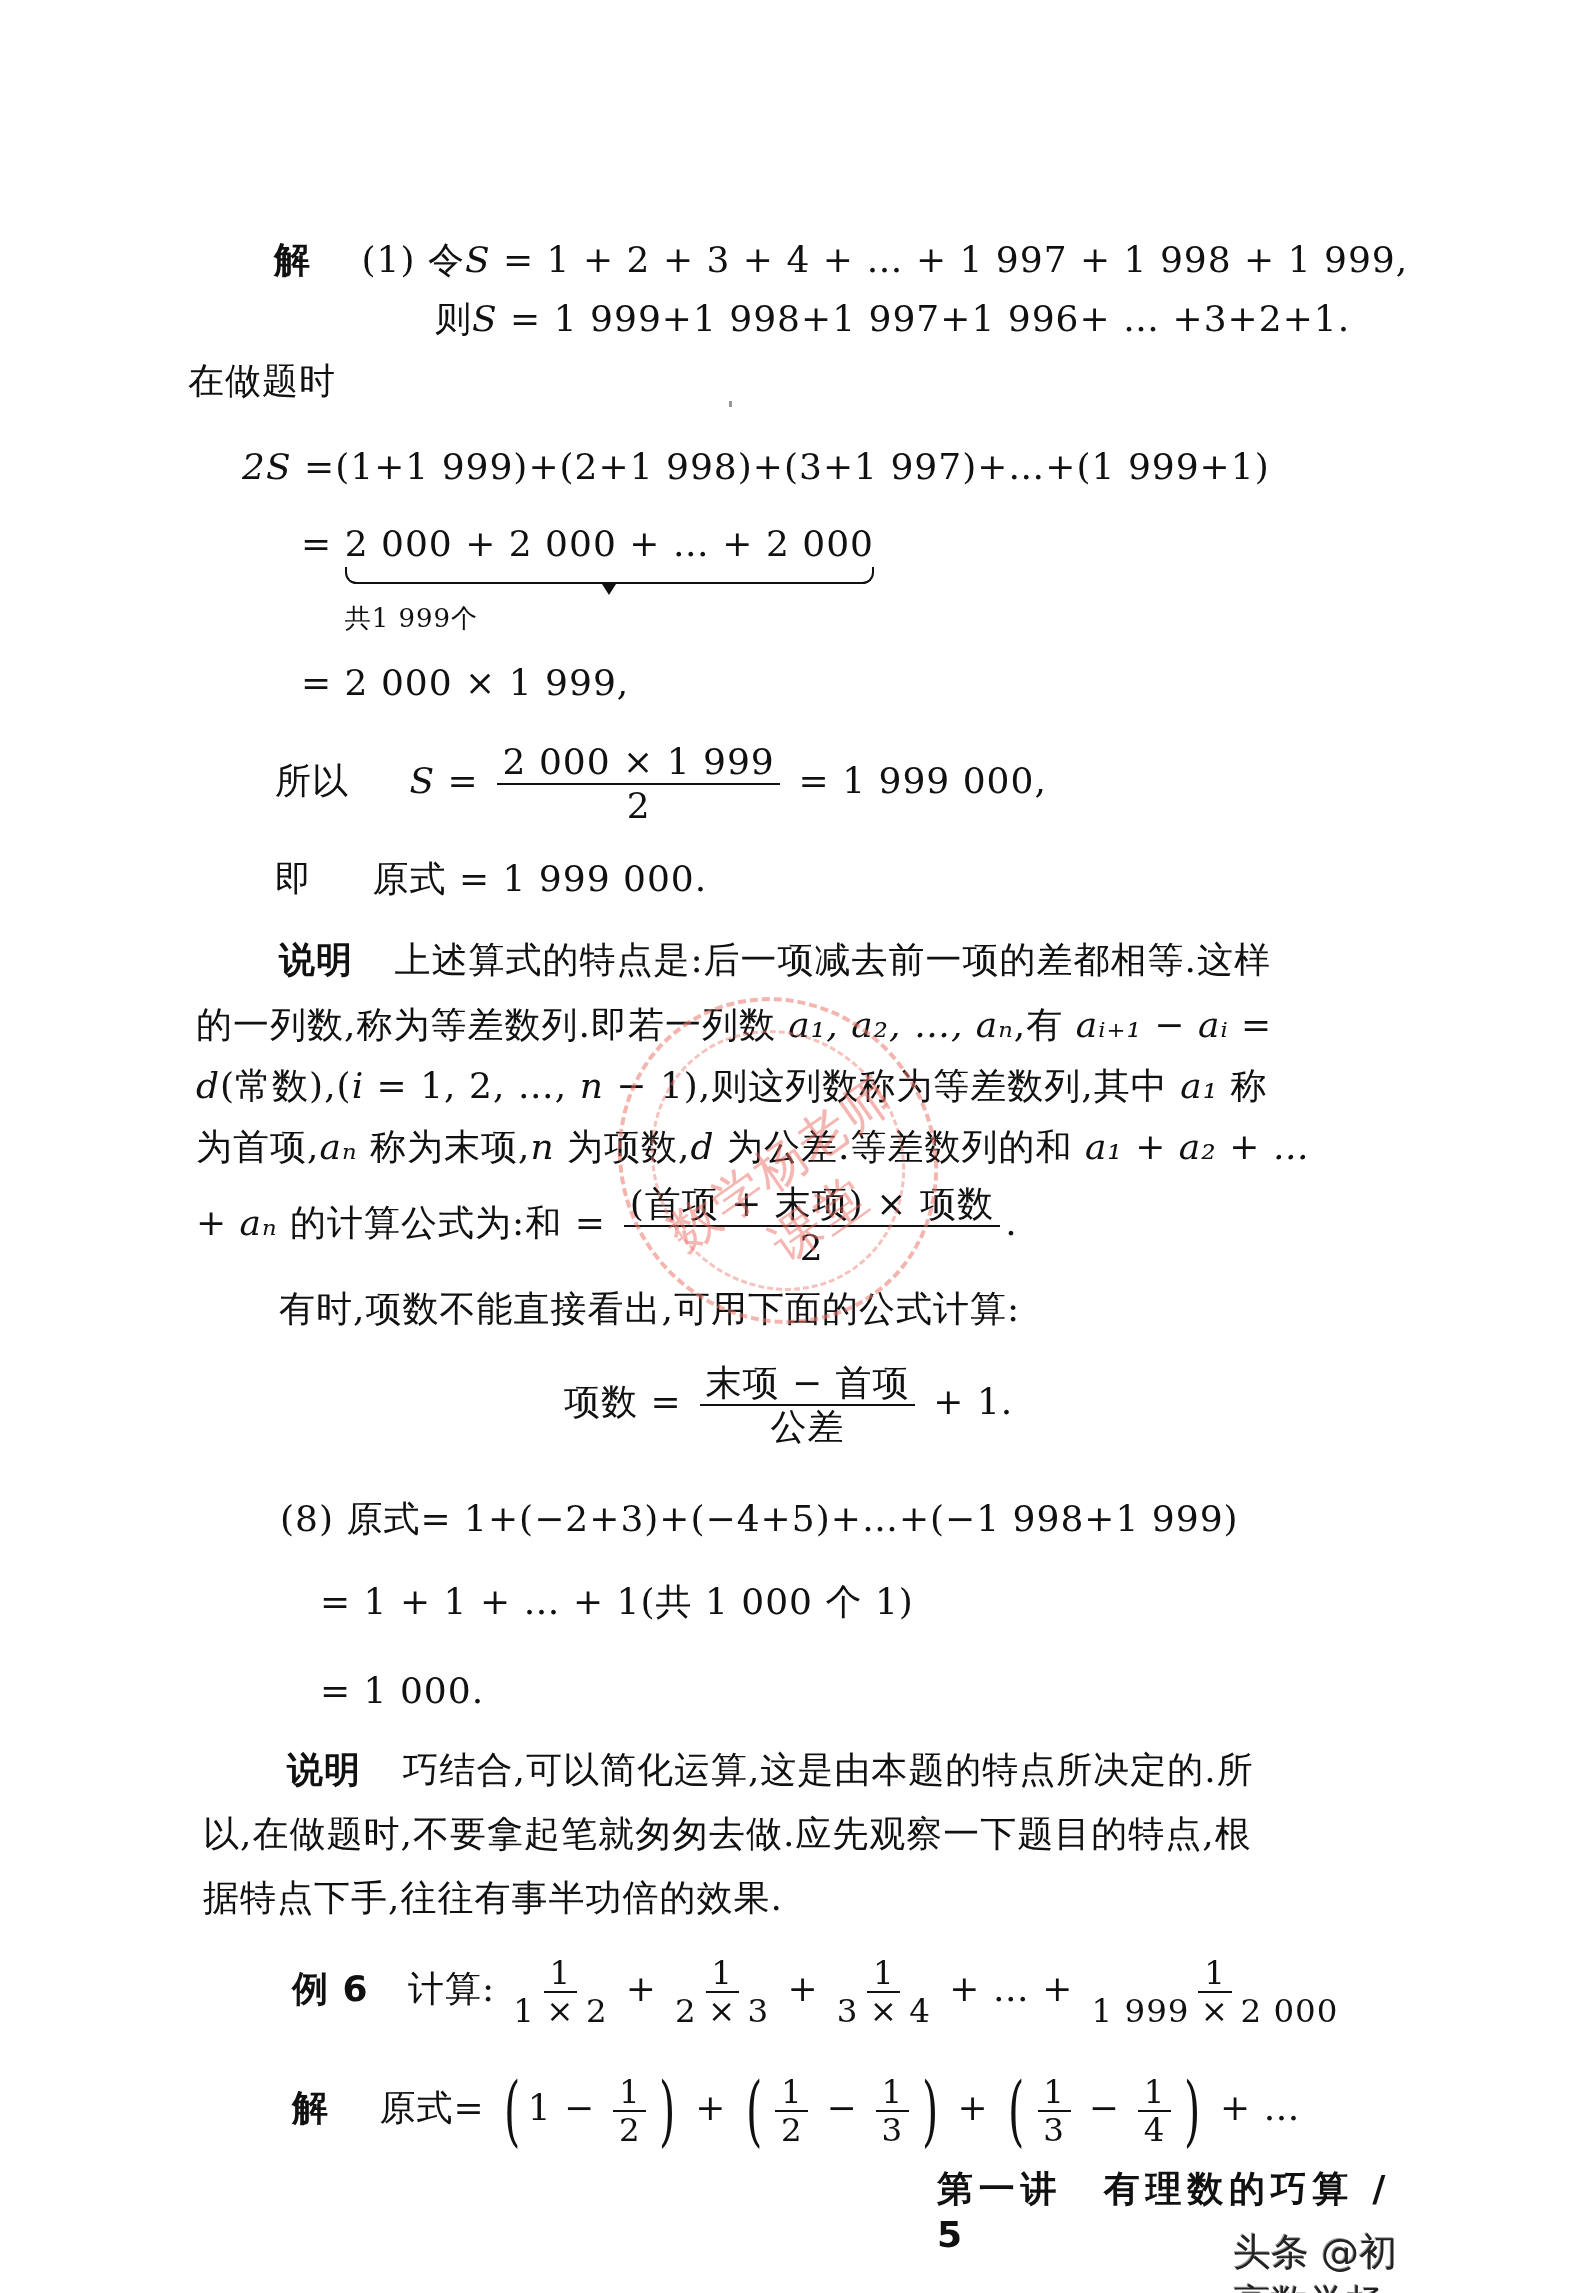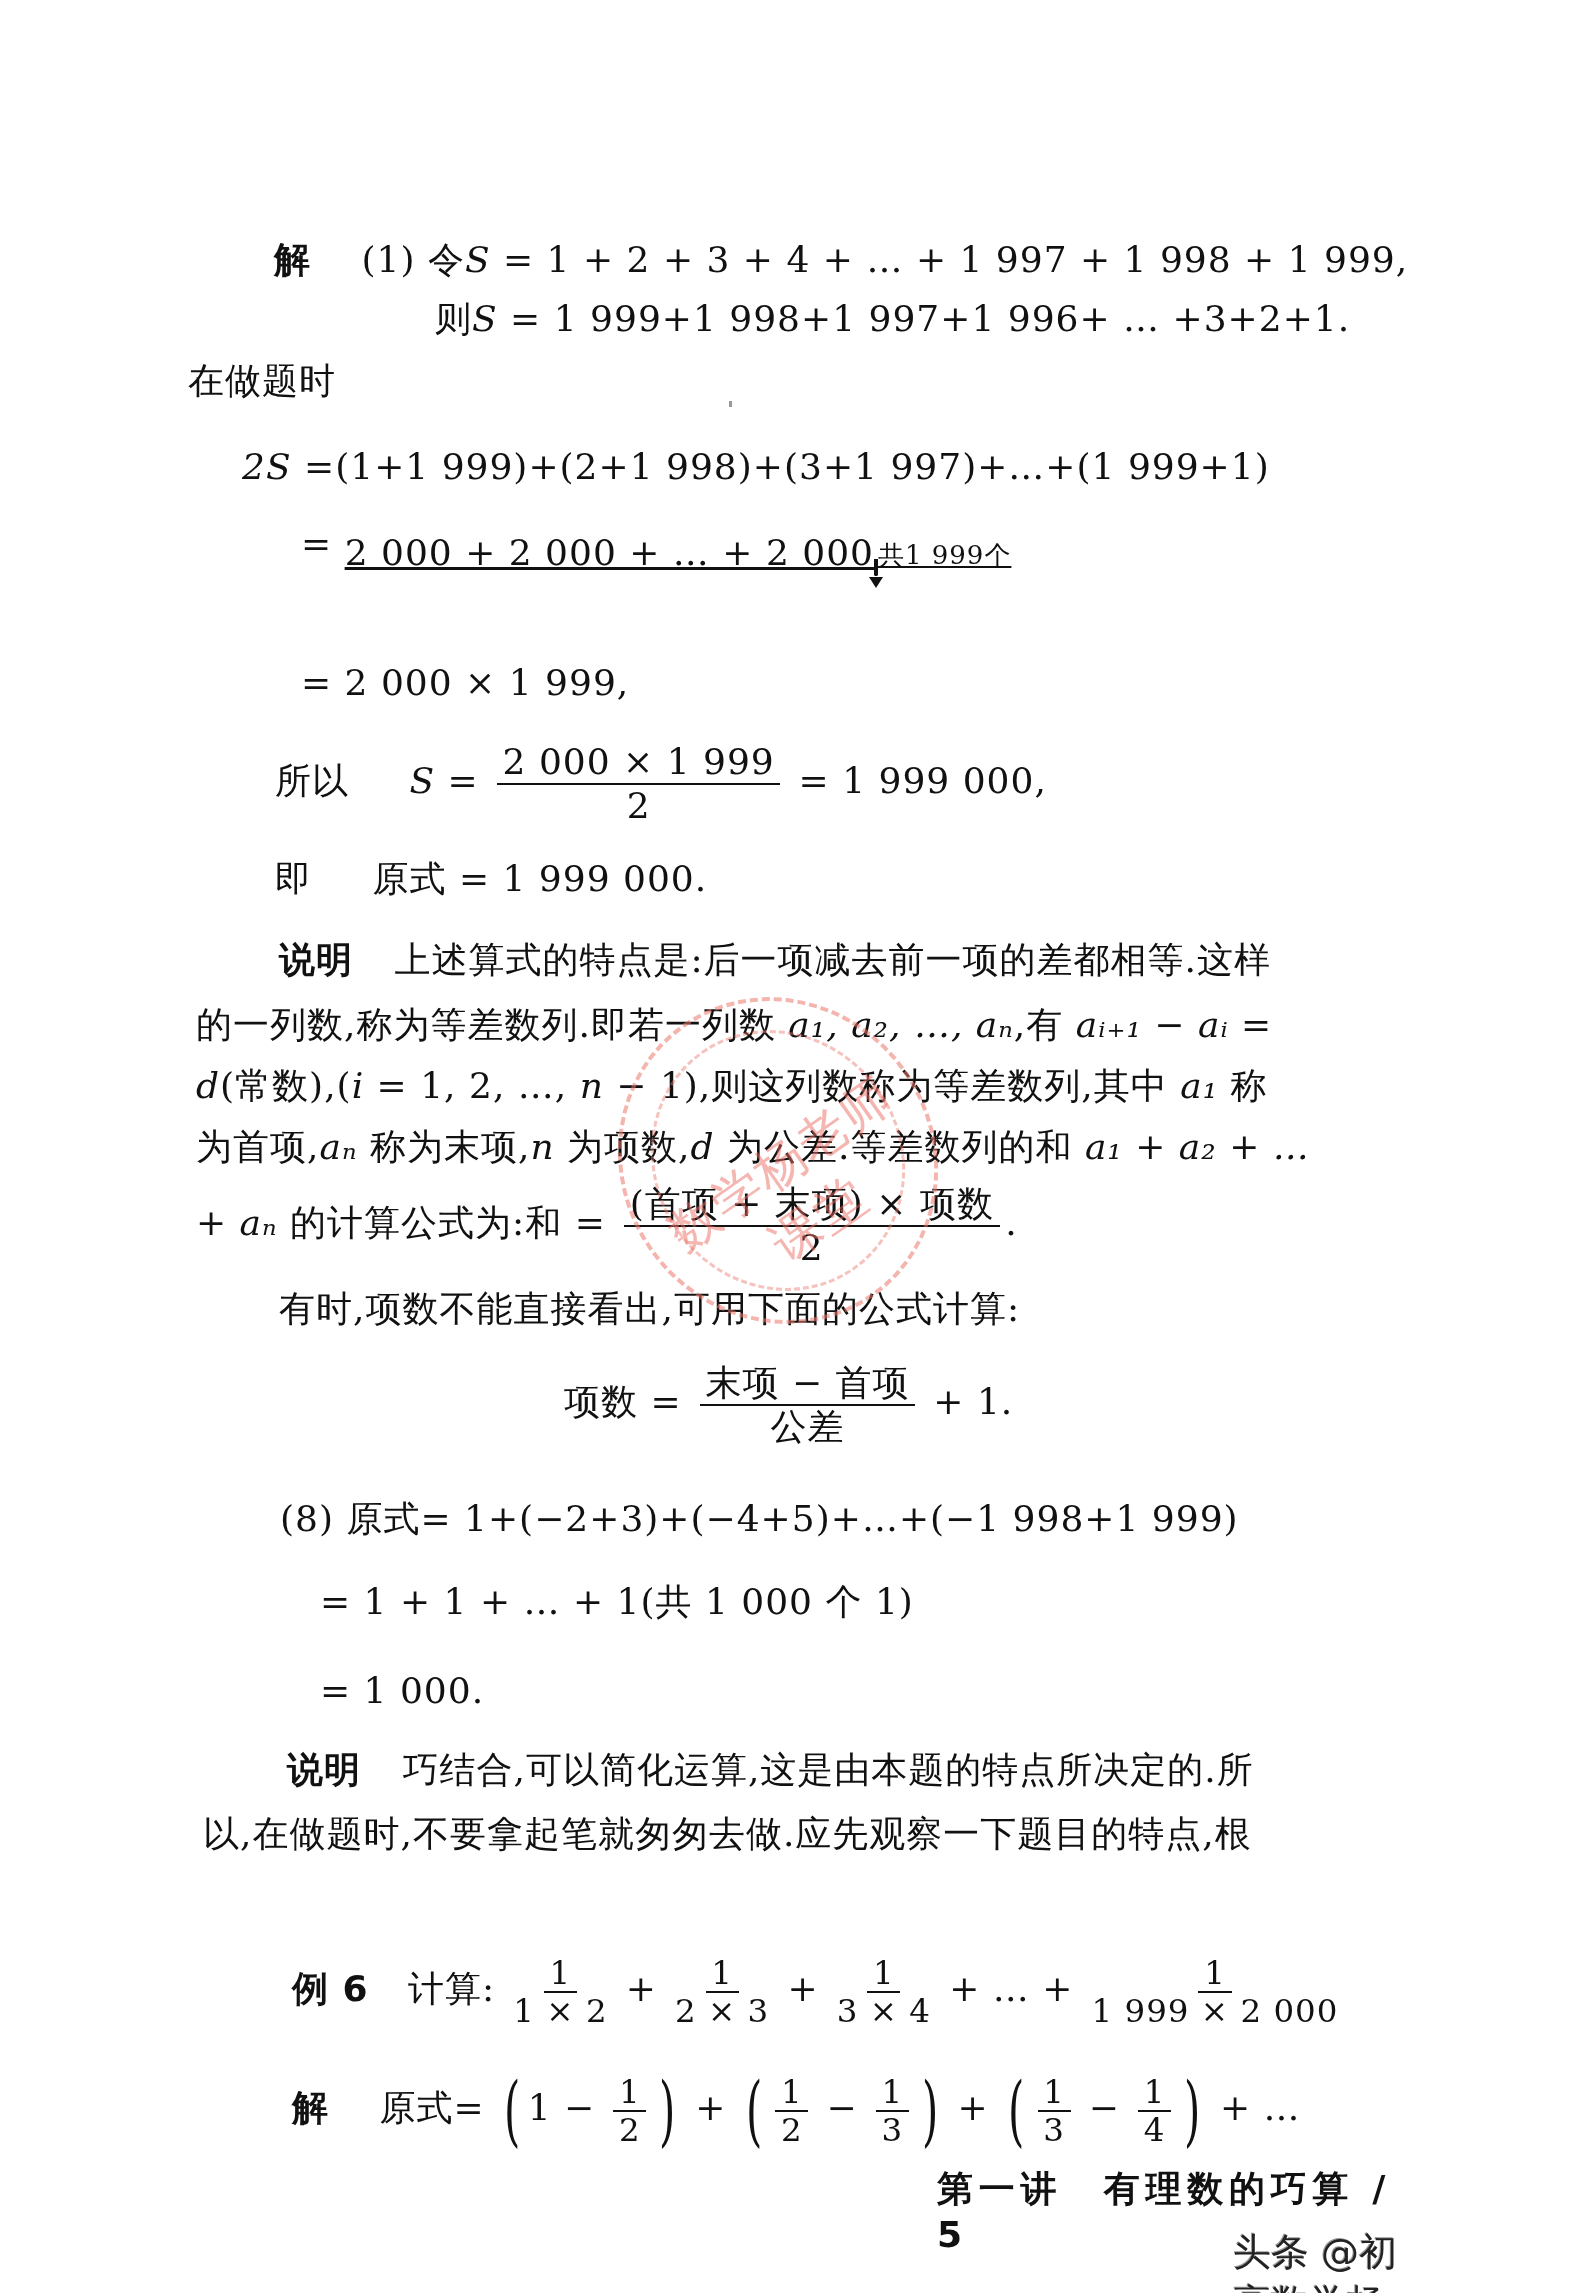--- a/index.html
+++ b/index.html
@@ -16,21 +16,21 @@
   .bold { font-weight: bold; font-family: "DejaVu Sans", "Liberation Sans", sans-serif; }
   .i { font-style: italic; }
   .frac {
     display: inline-flex; flex-direction: column; align-items: center;
     vertical-align: middle; margin: 0 5.7px;
   }
   .frac .num { border-bottom: 2.9px solid #111; padding: 0 5.7px; line-height: 42px; }
   .frac .den { line-height: 42px; }
   .frac.small .num, .frac.small .den { line-height: 36px; font-size: 32.5px; }
   .paren { font-size: 76px; line-height: 46px; vertical-align: middle; font-weight: 200; transform: scaleX(0.55); display: inline-block; }
-  .brace-wrap { display: inline-flex; align-items: flex-end; vertical-align: top; text-decoration: underline; }
+  .brace-wrap { display: inline-flex; flex-direction: column; align-items: flex-start; vertical-align: top; }
   .brace {
     width: 100%; height: 17px; position: relative;
     border-bottom: 2.9px solid #111; border-left: 2.9px solid #111; border-right: 2.9px solid #111;
     border-radius: 0 0 11.5px 11.5px; box-sizing: border-box;
   }
   .brace::after {
     content: ""; position: absolute; left: 50%; bottom: -13.4px; width: 0; height: 0;
     border-left: 7.6px solid transparent; border-right: 7.6px solid transparent;
     border-top: 11.5px solid #111; transform: translateX(-50%);
   }
@@ -139,20 +139,21 @@
 
   <div class="line" style="left:280px; top:1496px;">(8) 原式= 1+(−2+3)+(−4+5)+…+(−1 998+1 999)</div>
   <div class="line" style="left:320px; top:1579px;">= 1 + 1 + … + 1(共 1 000 个 1)</div>
   <div class="line" style="left:320px; top:1668px;">= 1 000.</div>
 
   <div class="line" style="left:287px; top:1747px;">
     <span class="bold">说明</span>
     <span style="margin-left:29px;">巧结合,可以简化运算,这是由本题的特点所决定的.所</span>
   </div>
   <div class="line" style="left:203px; top:1811px;">以,在做题时,不要拿起笔就匆匆去做.应先观察一下题目的特点,根</div>
+  <div class="line" style="left:203px; top:1875px;">据特点下手,往往有事半功倍的效果.</div>
 
   <div class="line" style="left:292px; top:1955px;">
     <span class="bold">例 6</span>
     <span style="margin-left:27px;">计算:</span>
     <span class="frac small">
         <span class="num">1</span>
         <span class="den">1 × 2</span>
       </span>
     <span>+</span>
     <span class="frac small">

